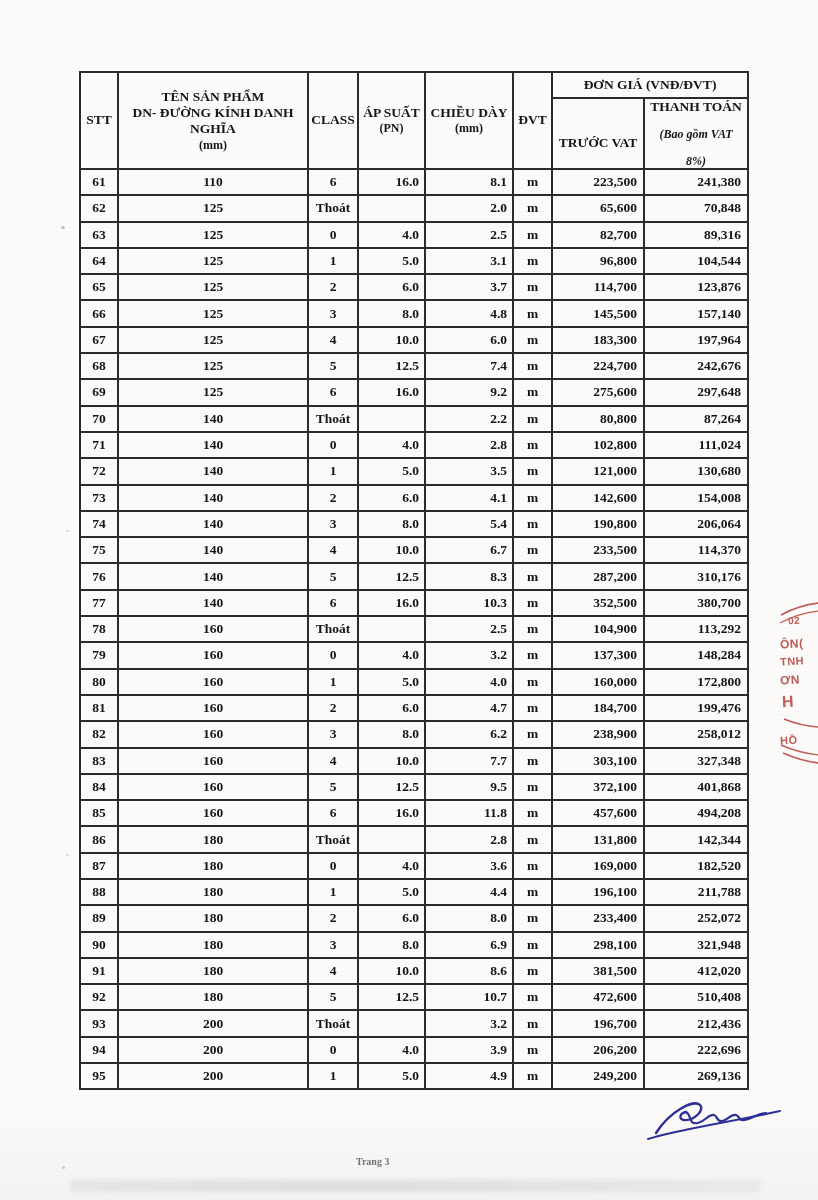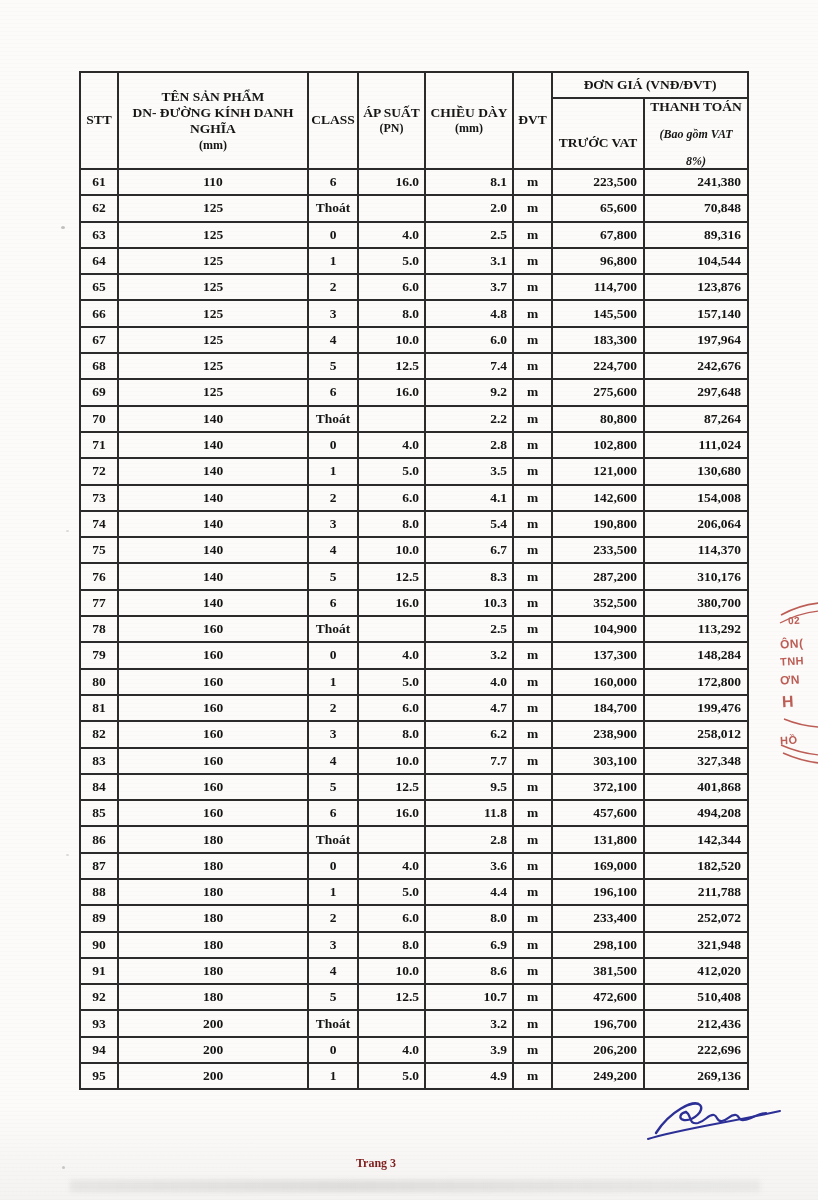--- a/index.html
+++ b/index.html
@@ -34,21 +34,21 @@
   .price-table tbody tr{height:26.3px;padding-left:30px;}
   .price-table th{vertical-align:middle;font-weight:bold;line-height:1.2;}
   .hdr-sub{font-size:12px;}
   .hdr-italic{font-style:italic;margin-top:12px;}
   th.h-before{vertical-align:bottom;padding-bottom:17px;}
   td.c-stt,td.c-dn,td.c-class,td.c-dvt{text-align:center;}
   td.c-pn,td.c-thk{text-align:right;padding-right:5px;}
   td.c-before,td.c-after{text-align:right;padding-right:6px;}
   .page-footer{
     position:absolute;left:356px;top:1156px;
-    font-size:12px;font-weight:bold;color:#7f1d1d;font-family:Liberation Serif, serif;
+    font-size:10px;font-weight:bold;color:#737373;font-family:Liberation Serif, serif;
   }
   
   .bleed-band{
     position:absolute;left:70px;top:1180px;width:690px;height:12px;
     background:linear-gradient(90deg, rgba(110,110,110,0.10), rgba(110,110,110,0.16) 40%, rgba(110,110,110,0.08));
     filter:blur(2.5px);
     pointer-events:none;
   }
   
   .stamp{
@@ -142,21 +142,21 @@
         <td class="c-before">65,600</td>
         <td class="c-after">70,848</td>
       </tr>
       <tr>
         <td class="c-stt">63</td>
         <td class="c-dn">125</td>
         <td class="c-class">0</td>
         <td class="c-pn">4.0</td>
         <td class="c-thk">2.5</td>
         <td class="c-dvt">m</td>
-        <td class="c-before">67,800</td>
+        <td class="c-before">82,700</td>
         <td class="c-after">89,316</td>
       </tr>
       <tr>
         <td class="c-stt">64</td>
         <td class="c-dn">125</td>
         <td class="c-class">1</td>
         <td class="c-pn">5.0</td>
         <td class="c-thk">3.1</td>
         <td class="c-dvt">m</td>
         <td class="c-before">96,800</td>

